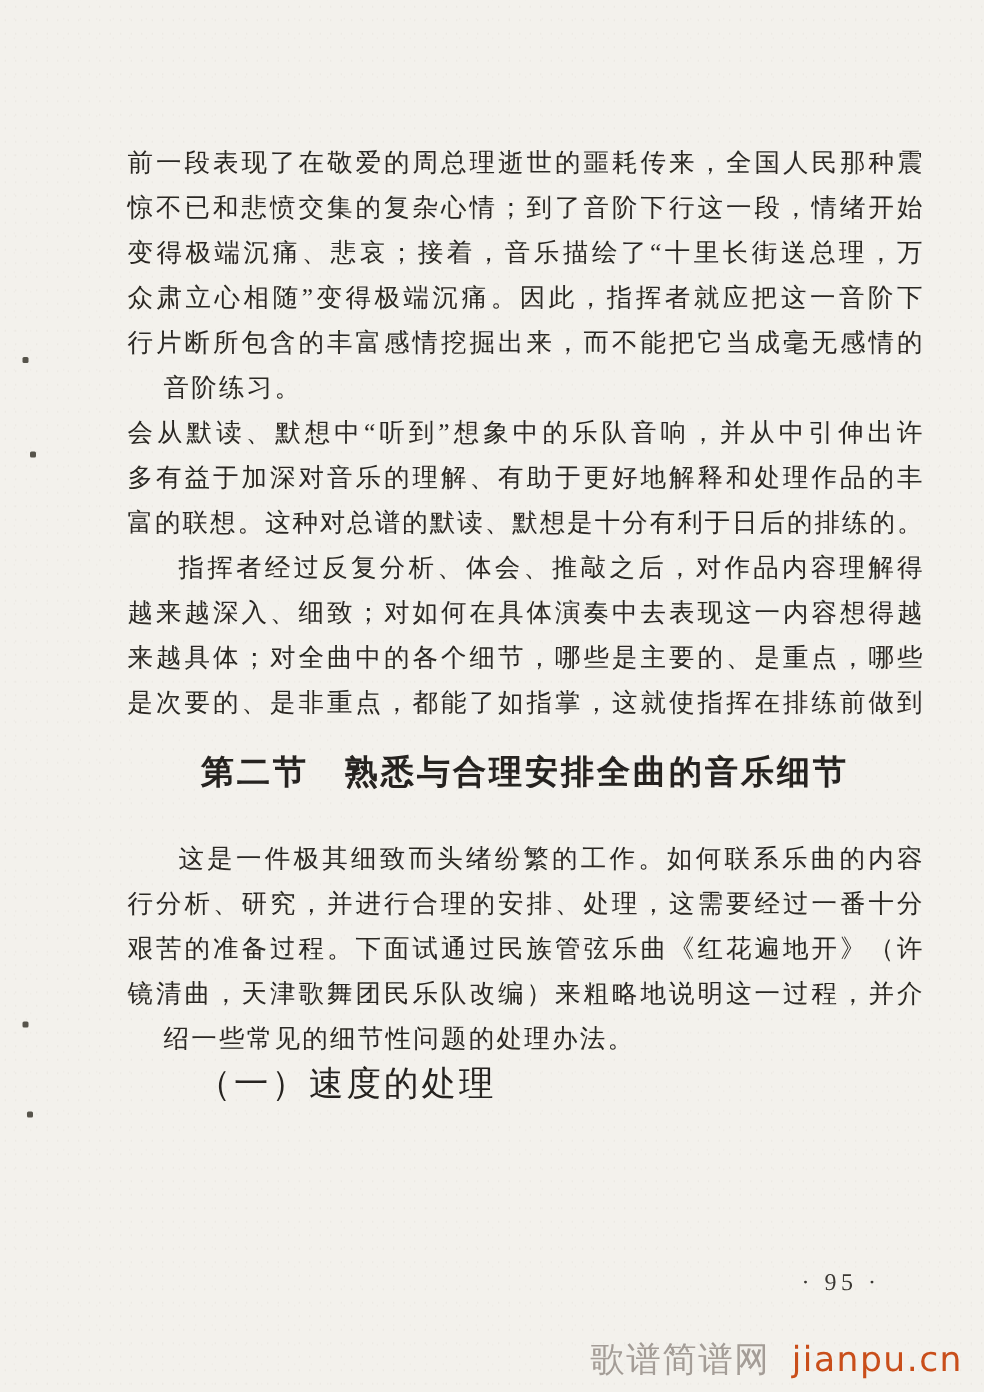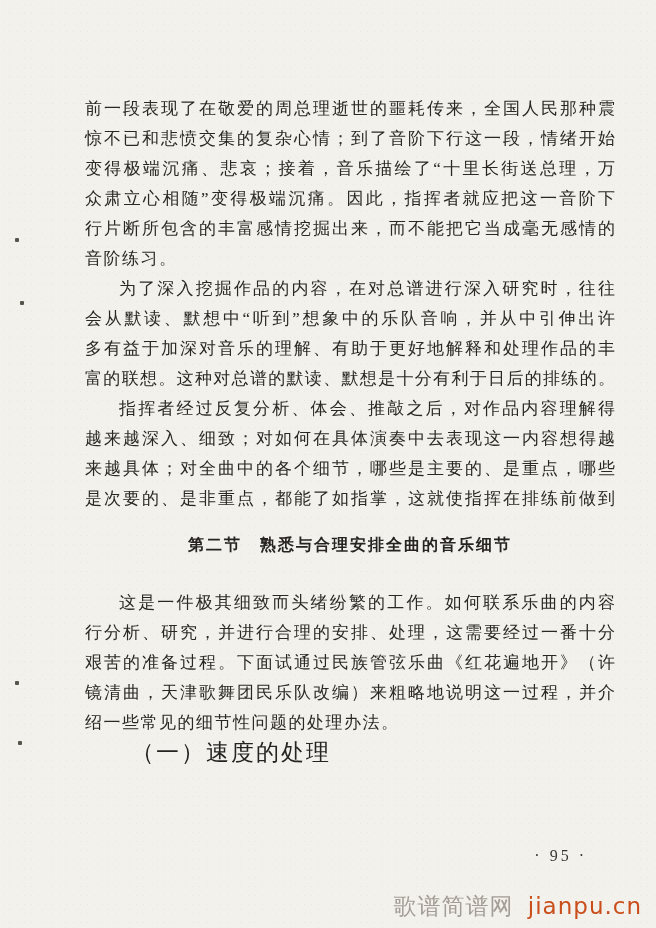--- a/index.html
+++ b/index.html
@@ -34,24 +34,25 @@
   .line{
     height:30px;line-height:30px;
     text-align:justify;text-align-last:justify;
     white-space:nowrap;
     overflow:visible;
   }
   .line.short{
     text-align:center;text-align-last:left;
     letter-spacing:1.5px;
     white-space:normal;
+    margin-left:24px;
   }
   .line.indent{text-indent:2em;}
   .heading{
-    font-size:16px;
+    font-size:22px;
     font-weight:bold;
     color:var(--heading-ink);
     text-align:center;
     letter-spacing:2px;
     line-height:30px;
     margin:16px 0 28px 0;
   }
   .subheading{
     font-weight:normal;
     font-size:23px;
@@ -96,21 +97,20 @@
   <span class="speck" style="left:15px;top:681px"></span>
   <span class="speck" style="left:18px;top:741px"></span>
 
   <main class="text-block">
       <div class="line">前一段表现了在敬爱的周总理逝世的噩耗传来，全国人民那种震</div>
       <div class="line">惊不已和悲愤交集的复杂心情；到了音阶下行这一段，情绪开始</div>
       <div class="line">变得极端沉痛、悲哀；接着，音乐描绘了“十里长街送总理，万</div>
       <div class="line">众肃立心相随”变得极端沉痛。因此，指挥者就应把这一音阶下</div>
       <div class="line">行片断所包含的丰富感情挖掘出来，而不能把它当成毫无感情的</div>
       <div class="line short">音阶练习。</div>
-      <div class="line indent">为了深入挖掘作品的内容，在对总谱进行深入研究时，往往</div>
       <div class="line">会从默读、默想中“听到”想象中的乐队音响，并从中引伸出许</div>
       <div class="line">多有益于加深对音乐的理解、有助于更好地解释和处理作品的丰</div>
       <div class="line">富的联想。这种对总谱的默读、默想是十分有利于日后的排练的。</div>
       <div class="line indent">指挥者经过反复分析、体会、推敲之后，对作品内容理解得</div>
       <div class="line">越来越深入、细致；对如何在具体演奏中去表现这一内容想得越</div>
       <div class="line">来越具体；对全曲中的各个细节，哪些是主要的、是重点，哪些</div>
       <div class="line">是次要的、是非重点，都能了如指掌，这就使指挥在排练前做到</div>
       <div class="heading">第二节　熟悉与合理安排全曲的音乐细节</div>
       <div class="line indent">这是一件极其细致而头绪纷繁的工作。如何联系乐曲的内容</div>
       <div class="line">行分析、研究，并进行合理的安排、处理，这需要经过一番十分</div>

